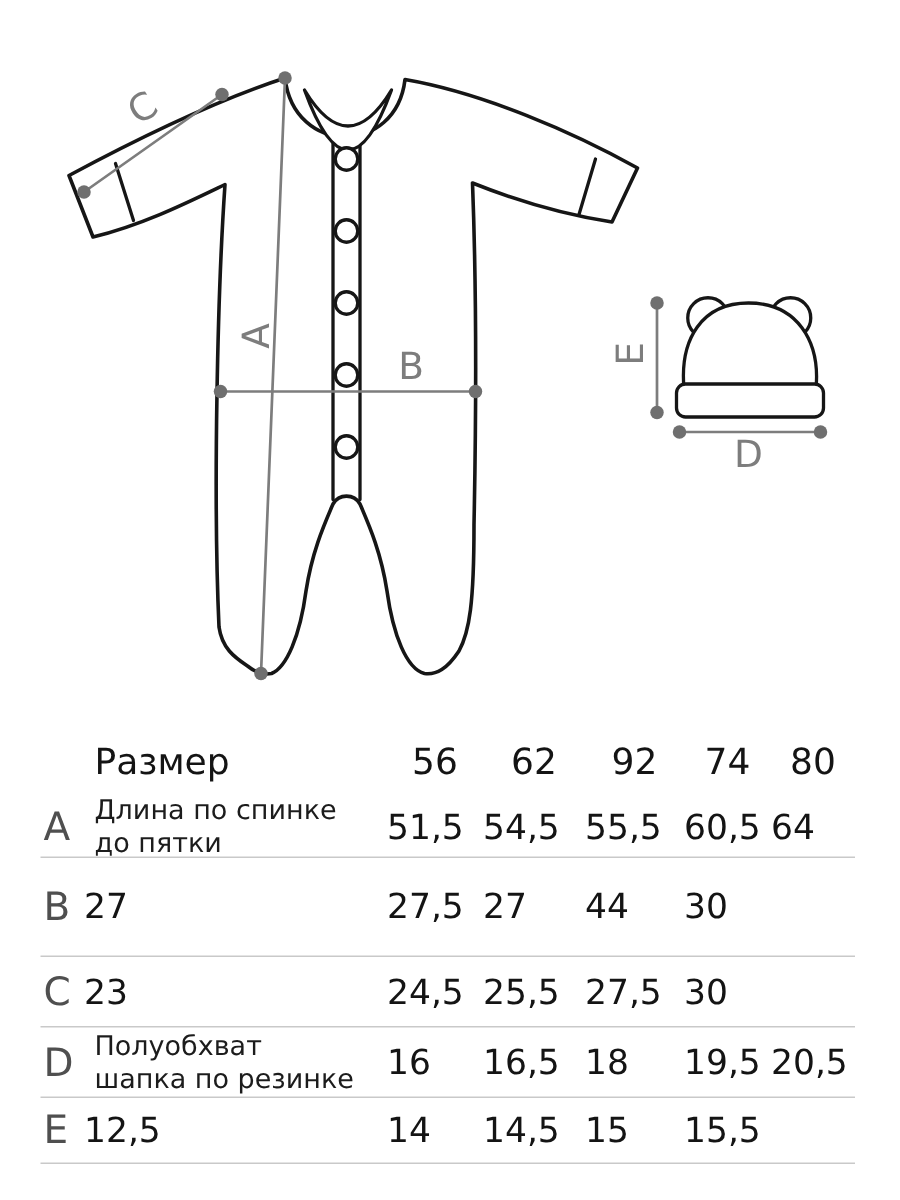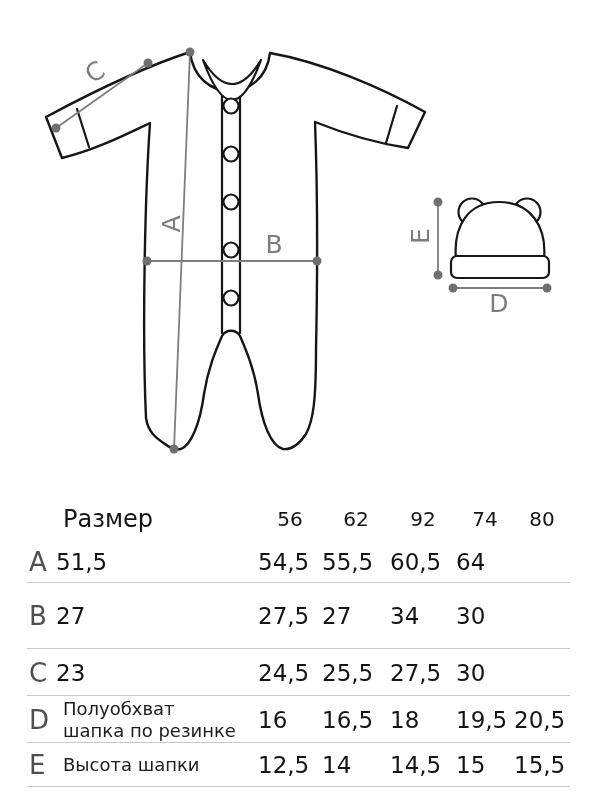--- a/index.html
+++ b/index.html
@@ -14,40 +14,40 @@
   
   .size-table{position:absolute;top:486px;left:0;width:570px;}
   .trow{
     display:grid;
     grid-template-columns:56px 202px 64px 68px 66px 58px 56px;
     align-items:center;position:relative;
   }
   .trow.sep::after{
     content:"";position:absolute;left:27px;right:0;bottom:0;height:1px;background:#c9c9c9;
   }
-  .trow.header{height:44px;margin-top:11px;}
+  .trow.header{height:44px;}
   .trow.r-a{height:42px;}
   .trow.r-b{height:66px;}
   .trow.r-c{height:47px;}
   .trow.r-d{height:47px;}
   .trow.r-e{height:44px;}
   .cell-letter{
     padding-left:29px;font-size:26px;color:#4f4f4f;line-height:1;
   }
   .cell-label{
     padding-left:7px;font-size:18px;line-height:1.2;white-space:pre-line;color:#1c1c1c;
   }
   .cell-title{
     padding-left:7px;font-size:24px;color:#141414;
   }
   .cell-num{
     text-align:left;font-size:23px;color:#141414;
   }
   .cell-size{
-    text-align:center;font-size:20px;color:#141414;
+    text-align:center;font-size:24px;color:#141414;
   }
 </style>
 </head>
 <body>
 
 <div class="stage">
 
   <div class="diagram-wrap">
     <svg width="600" height="480" viewBox="0 0 600 480">
 
@@ -137,33 +137,35 @@
       <div class="cell-title">Размер</div>
       <div class="cell-size">56</div>
       <div class="cell-size">62</div>
       <div class="cell-size">92</div>
       <div class="cell-size">74</div>
       <div class="cell-size">80</div>
     </div>
 
     <div class="trow r-a sep">
       <div class="cell-letter">A</div>
+      <div class="cell-label">Длина по спинке
+до пятки</div>
       <div class="cell-num">51,5</div>
       <div class="cell-num">54,5</div>
       <div class="cell-num">55,5</div>
       <div class="cell-num">60,5</div>
       <div class="cell-num">64</div>
     </div>
 
     <div class="trow r-b sep">
       <div class="cell-letter">B</div>
       <div class="cell-num">27</div>
       <div class="cell-num">27,5</div>
       <div class="cell-num">27</div>
-      <div class="cell-num">34</div>
+      <div class="cell-num">44</div>
       <div class="cell-num">30</div>
     </div>
 
     <div class="trow r-c sep">
       <div class="cell-letter">C</div>
       <div class="cell-num">23</div>
       <div class="cell-num">24,5</div>
       <div class="cell-num">25,5</div>
       <div class="cell-num">27,5</div>
       <div class="cell-num">30</div>
@@ -175,21 +177,20 @@
 шапка по резинке</div>
       <div class="cell-num">16</div>
       <div class="cell-num">16,5</div>
       <div class="cell-num">18</div>
       <div class="cell-num">19,5</div>
       <div class="cell-num">20,5</div>
     </div>
 
     <div class="trow r-e sep">
       <div class="cell-letter">E</div>
-      <div class="cell-label">Высота шапки</div>
       <div class="cell-num">12,5</div>
       <div class="cell-num">14</div>
       <div class="cell-num">14,5</div>
       <div class="cell-num">15</div>
       <div class="cell-num">15,5</div>
     </div>
 
   </div>
 </div>
 

